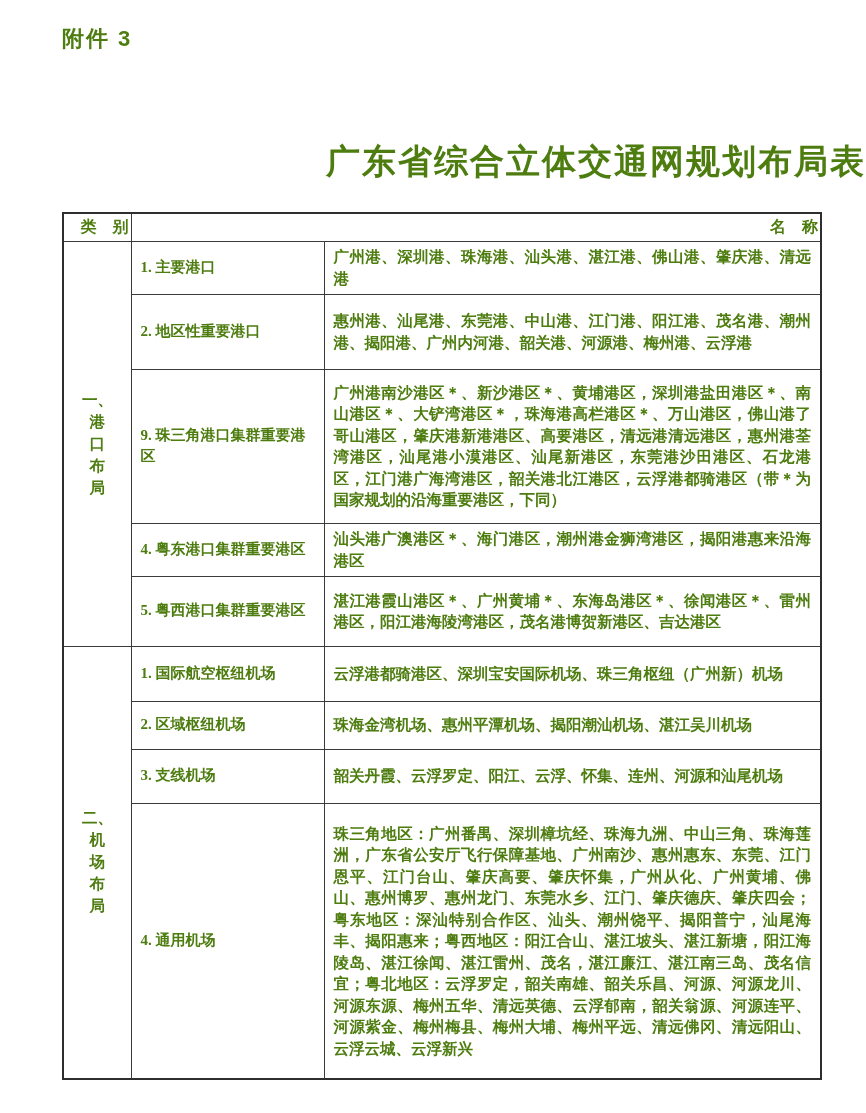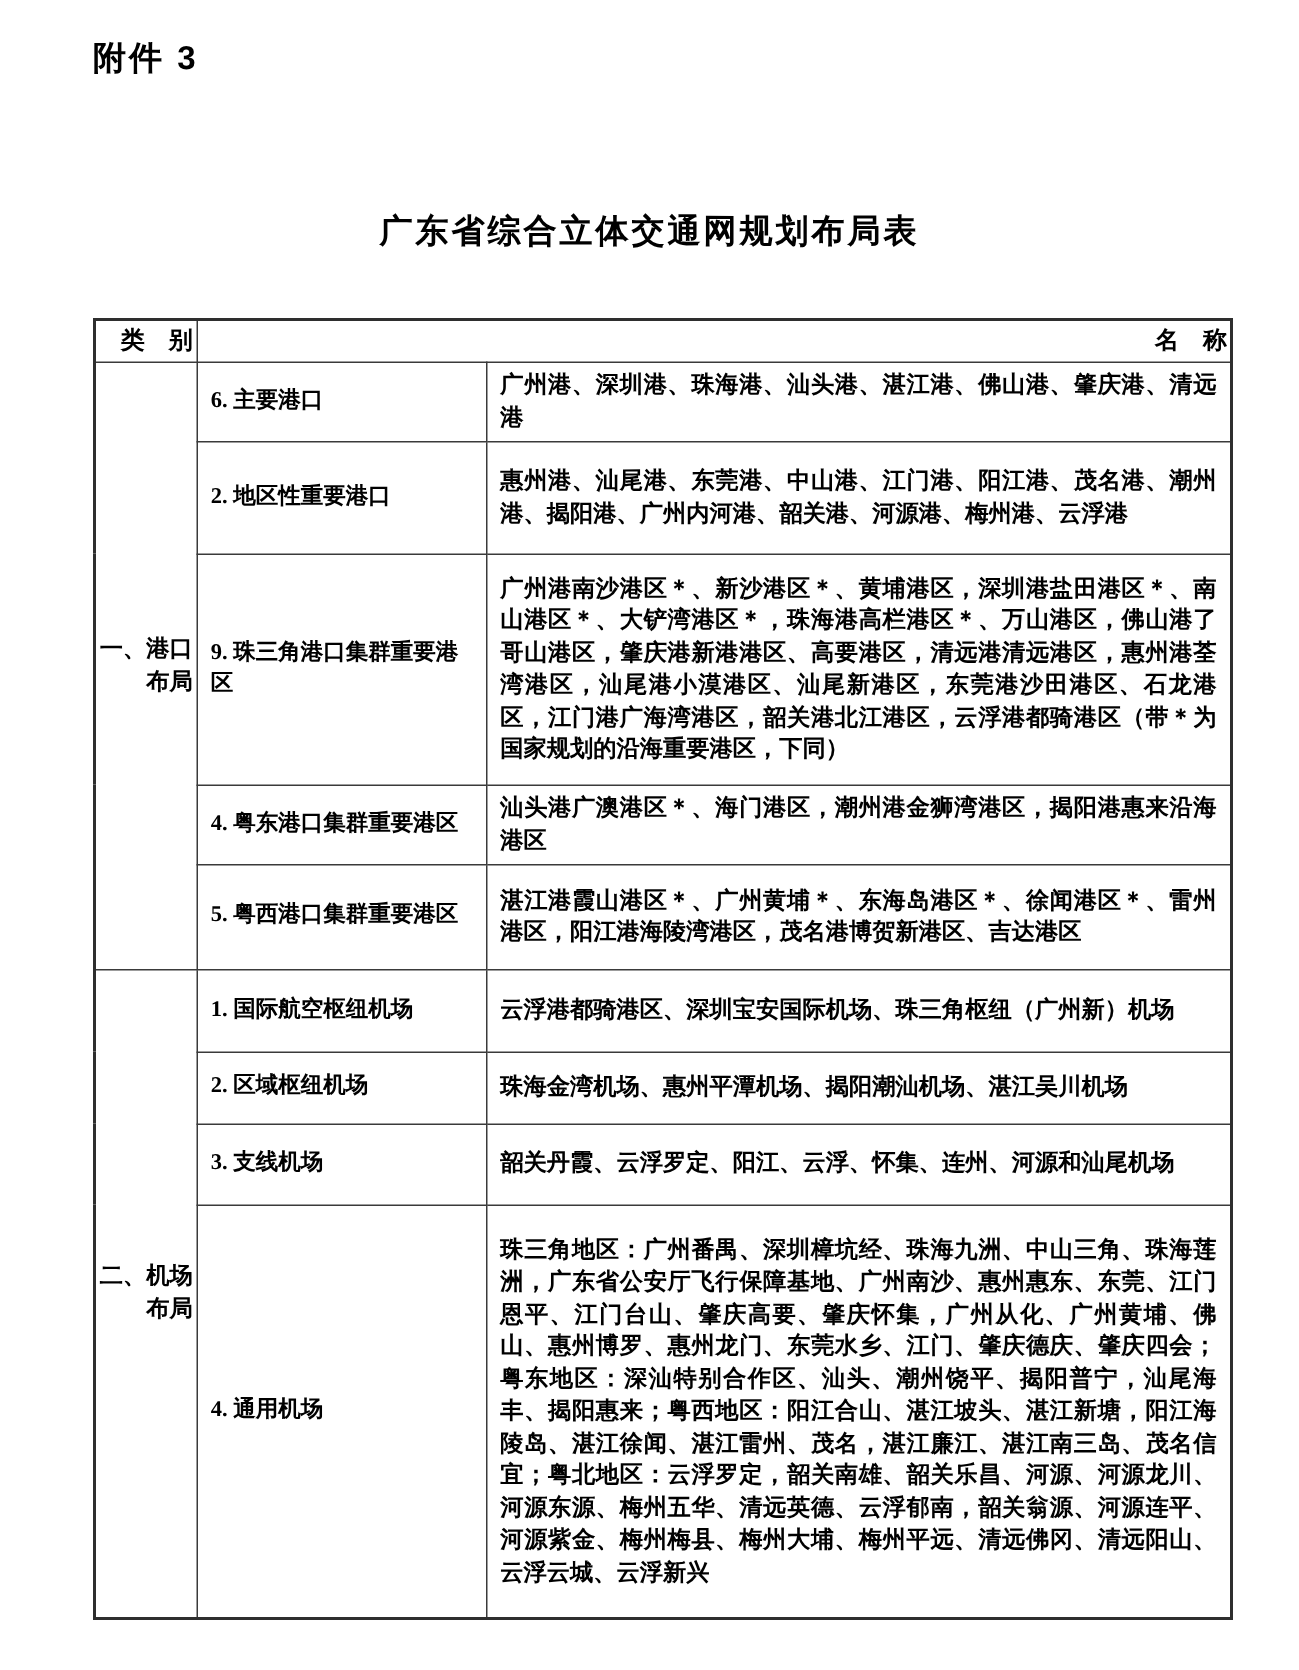--- a/index.html
+++ b/index.html
@@ -5,40 +5,40 @@
   html, body {
     margin: 0;
     padding: 0;
     background: #ffffff;
   }
   .page {
     position: relative;
     width: 866px;
     height: 1113px;
     background: #ffffff;
-    color: #000000;
+    color: #4d7c0f;
     font-family: "Liberation Serif", serif;
     overflow: hidden;
   }
   .attachment-label {
     position: absolute;
     left: 62px;
     top: 24px;
     font-size: 22px;
     font-weight: bold;
     font-family: "Liberation Sans", sans-serif;
     letter-spacing: 2px;
   }
   .doc-title {
     position: absolute;
     left: 0;
     top: 139px;
     width: 100%;
-    text-align: center;
-    font-size: 22px;
+    text-align: right;
+    font-size: 34px;
     font-weight: bold;
     letter-spacing: 2px;
     font-family: "Liberation Serif", serif;
   }
   table.layout-table {
     position: absolute;
     left: 62px;
     top: 212px;
     width: 758px;
     border-collapse: collapse;
@@ -55,24 +55,24 @@
     font-size: 16px;
     font-weight: bold;
     height: 28px;
     text-align: right;
     padding: 2px;
   }
   td.cat {
     font-family: Liberation Serif, serif;
     font-size: 15.5px;
     font-weight: bold;
-    text-align: right;
+    text-align: center;
     white-space: pre-line;
     line-height: 22px;
-    padding: 2px;
+    padding: 18px;
   }
   td.lbl {
     font-size: 15px;
     font-weight: bold;
     padding: 4px 6px 4px 9px;
     line-height: 21.5px;
     text-align: left;
   }
   td.cnt {
     font-size: 15.5px;
@@ -100,21 +100,21 @@
     </colgroup>
     <tbody>
       <tr>
         <th class="hdr">类　别</th>
         <th class="hdr" colspan="2">名　称</th>
       </tr>
 
       <tr style="height:53px">
         <td class="cat" rowspan="5">一、港口
 布局</td>
-        <td class="lbl">6. 主要港口</td>
+        <td class="lbl">1. 主要港口</td>
         <td class="cnt">广州港、深圳港、珠海港、汕头港、湛江港、佛山港、肇庆港、清远港</td>
       </tr>
       <tr style="height:75px">
         <td class="lbl">2. 地区性重要港口</td>
         <td class="cnt">惠州港、汕尾港、东莞港、中山港、江门港、阳江港、茂名港、潮州港、揭阳港、广州内河港、韶关港、河源港、梅州港、云浮港</td>
       </tr>
       <tr style="height:154px">
         <td class="lbl">9. 珠三角港口集群重要港区</td>
         <td class="cnt">广州港南沙港区＊、新沙港区＊、黄埔港区，深圳港盐田港区＊、南山港区＊、大铲湾港区＊，珠海港高栏港区＊、万山港区，佛山港了哥山港区，肇庆港新港港区、高要港区，清远港清远港区，惠州港荃湾港区，汕尾港小漠港区、汕尾新港区，东莞港沙田港区、石龙港区，江门港广海湾港区，韶关港北江港区，云浮港都骑港区（带＊为国家规划的沿海重要港区，下同）</td>
       </tr>

